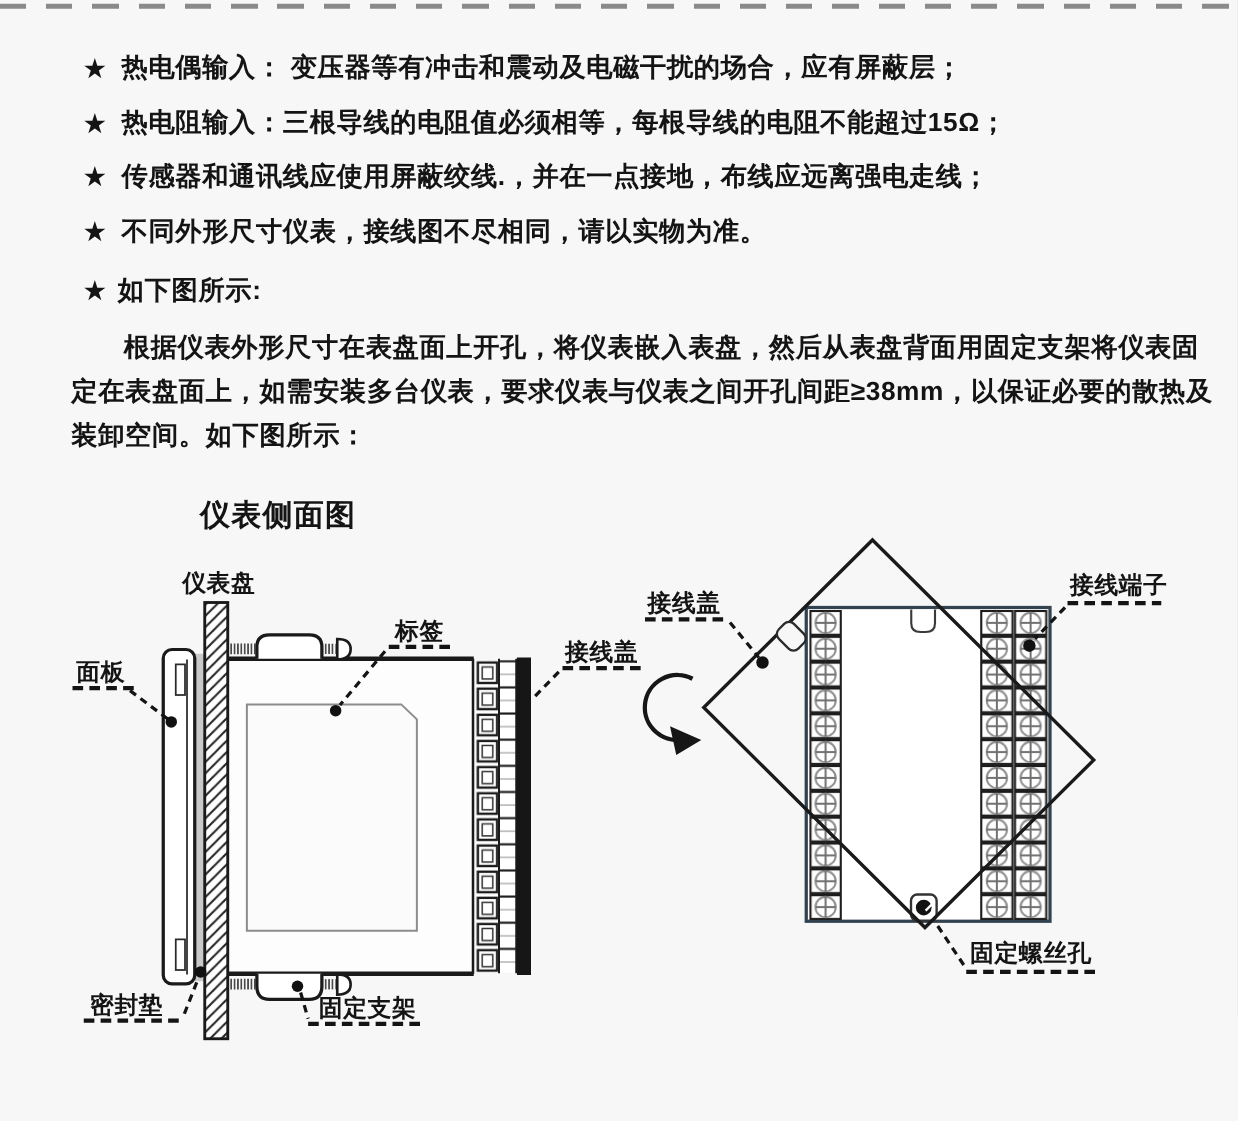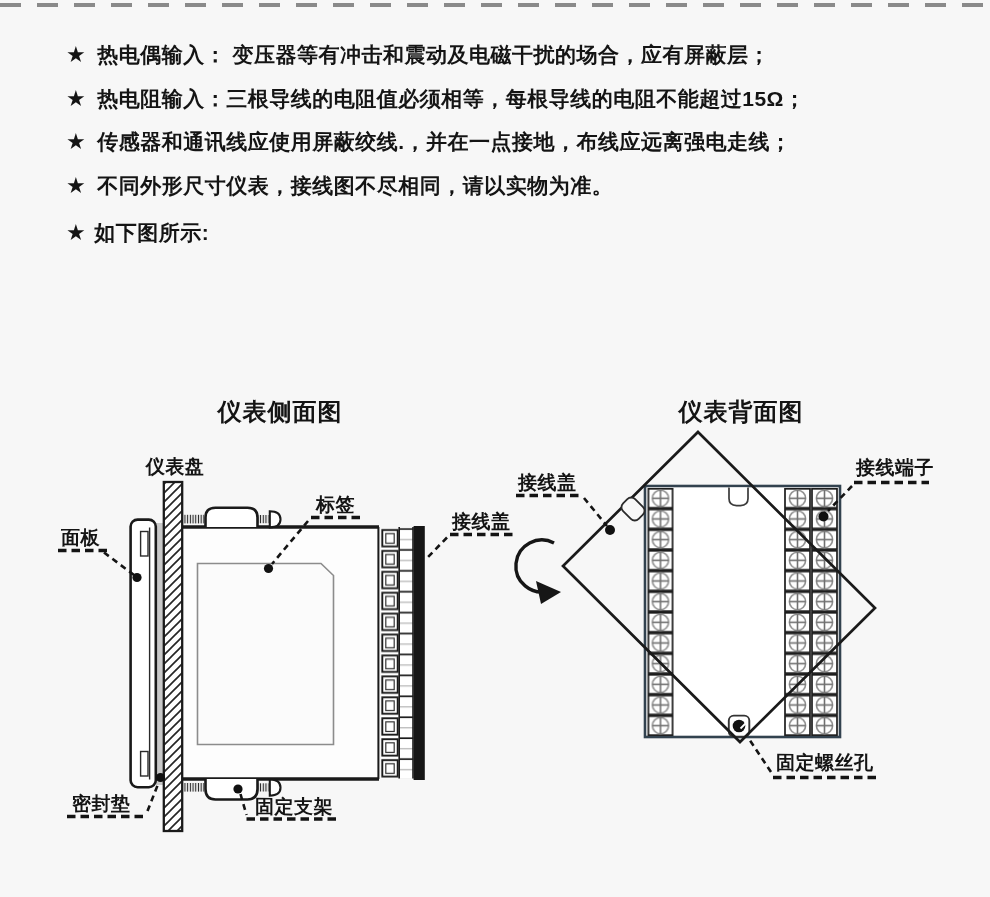--- a/index.html
+++ b/index.html
@@ -15,21 +15,21 @@
   .bullet{
     position:absolute;left:66px;display:flex;align-items:flex-start;gap:11px;
     font-size:21px;font-weight:bold;letter-spacing:0.5px;white-space:nowrap;line-height:25px;
   }
   .bullet .star{font-size:22px;line-height:25px;}
   .para{
     position:absolute;left:57px;top:261px;width:920px;
     font-size:21px;font-weight:bold;letter-spacing:0.5px;line-height:35px;text-indent:42px;
   }
   .fig-title{
-    position:absolute;top:396px;width:240px;text-align:center;
+    position:absolute;top:396px;width:240px;text-align:left;
     font-family:"DejaVu Serif","Liberation Serif",serif;font-weight:bold;font-size:24px;letter-spacing:1px;
   }
   #title-side{left:160px;}
   #title-back{left:621px;}
   .note{
     position:absolute;left:66px;top:856px;white-space:nowrap;
     font-size:21px;font-weight:bold;letter-spacing:0.3px;
   }
   svg.diagram{position:absolute;left:0;top:0;}
   svg text{
@@ -60,23 +60,23 @@
   </div>
   <div class="bullet" style="top:173px">
     <span class="star">★</span>
     <span>不同外形尺寸仪表，接线图不尽相同，请以实物为准。</span>
   </div>
   <div class="bullet" style="top:220px">
     <span class="star" style="margin-right:-3px">★</span>
     <span>如下图所示:</span>
   </div>
 
+  <div class="para">根据仪表外形尺寸在表盘面上开孔，将仪表嵌入表盘，然后从表盘背面用固定支架将仪表固定在表盘面上，如需安装多台仪表，要求仪表与仪表之间开孔间距≥38mm，以保证必要的散热及装卸空间。如下图所示：</div>
 
   <div class="fig-title" id="title-side">仪表侧面图</div>
-  <div class="fig-title" id="title-back">仪表背面图</div>
 
   <svg class="diagram" width="990" height="897" viewBox="0 0 990 897">
     <defs>
       <pattern id="hatch" patternUnits="userSpaceOnUse" width="9" height="9">
         <path d="M0,9 L9,0" stroke="#262626" stroke-width="1.7"></path>
         <path d="M-2,2 L2,-2" stroke="#262626" stroke-width="1.7"></path>
         <path d="M7,11 L11,7" stroke="#262626" stroke-width="1.7"></path>
       </pattern>
       <pattern id="thread" patternUnits="userSpaceOnUse" width="2.7" height="9">
         <line x1="1.35" y1="0" x2="1.35" y2="9" stroke="#222" stroke-width="1.1"></line>

